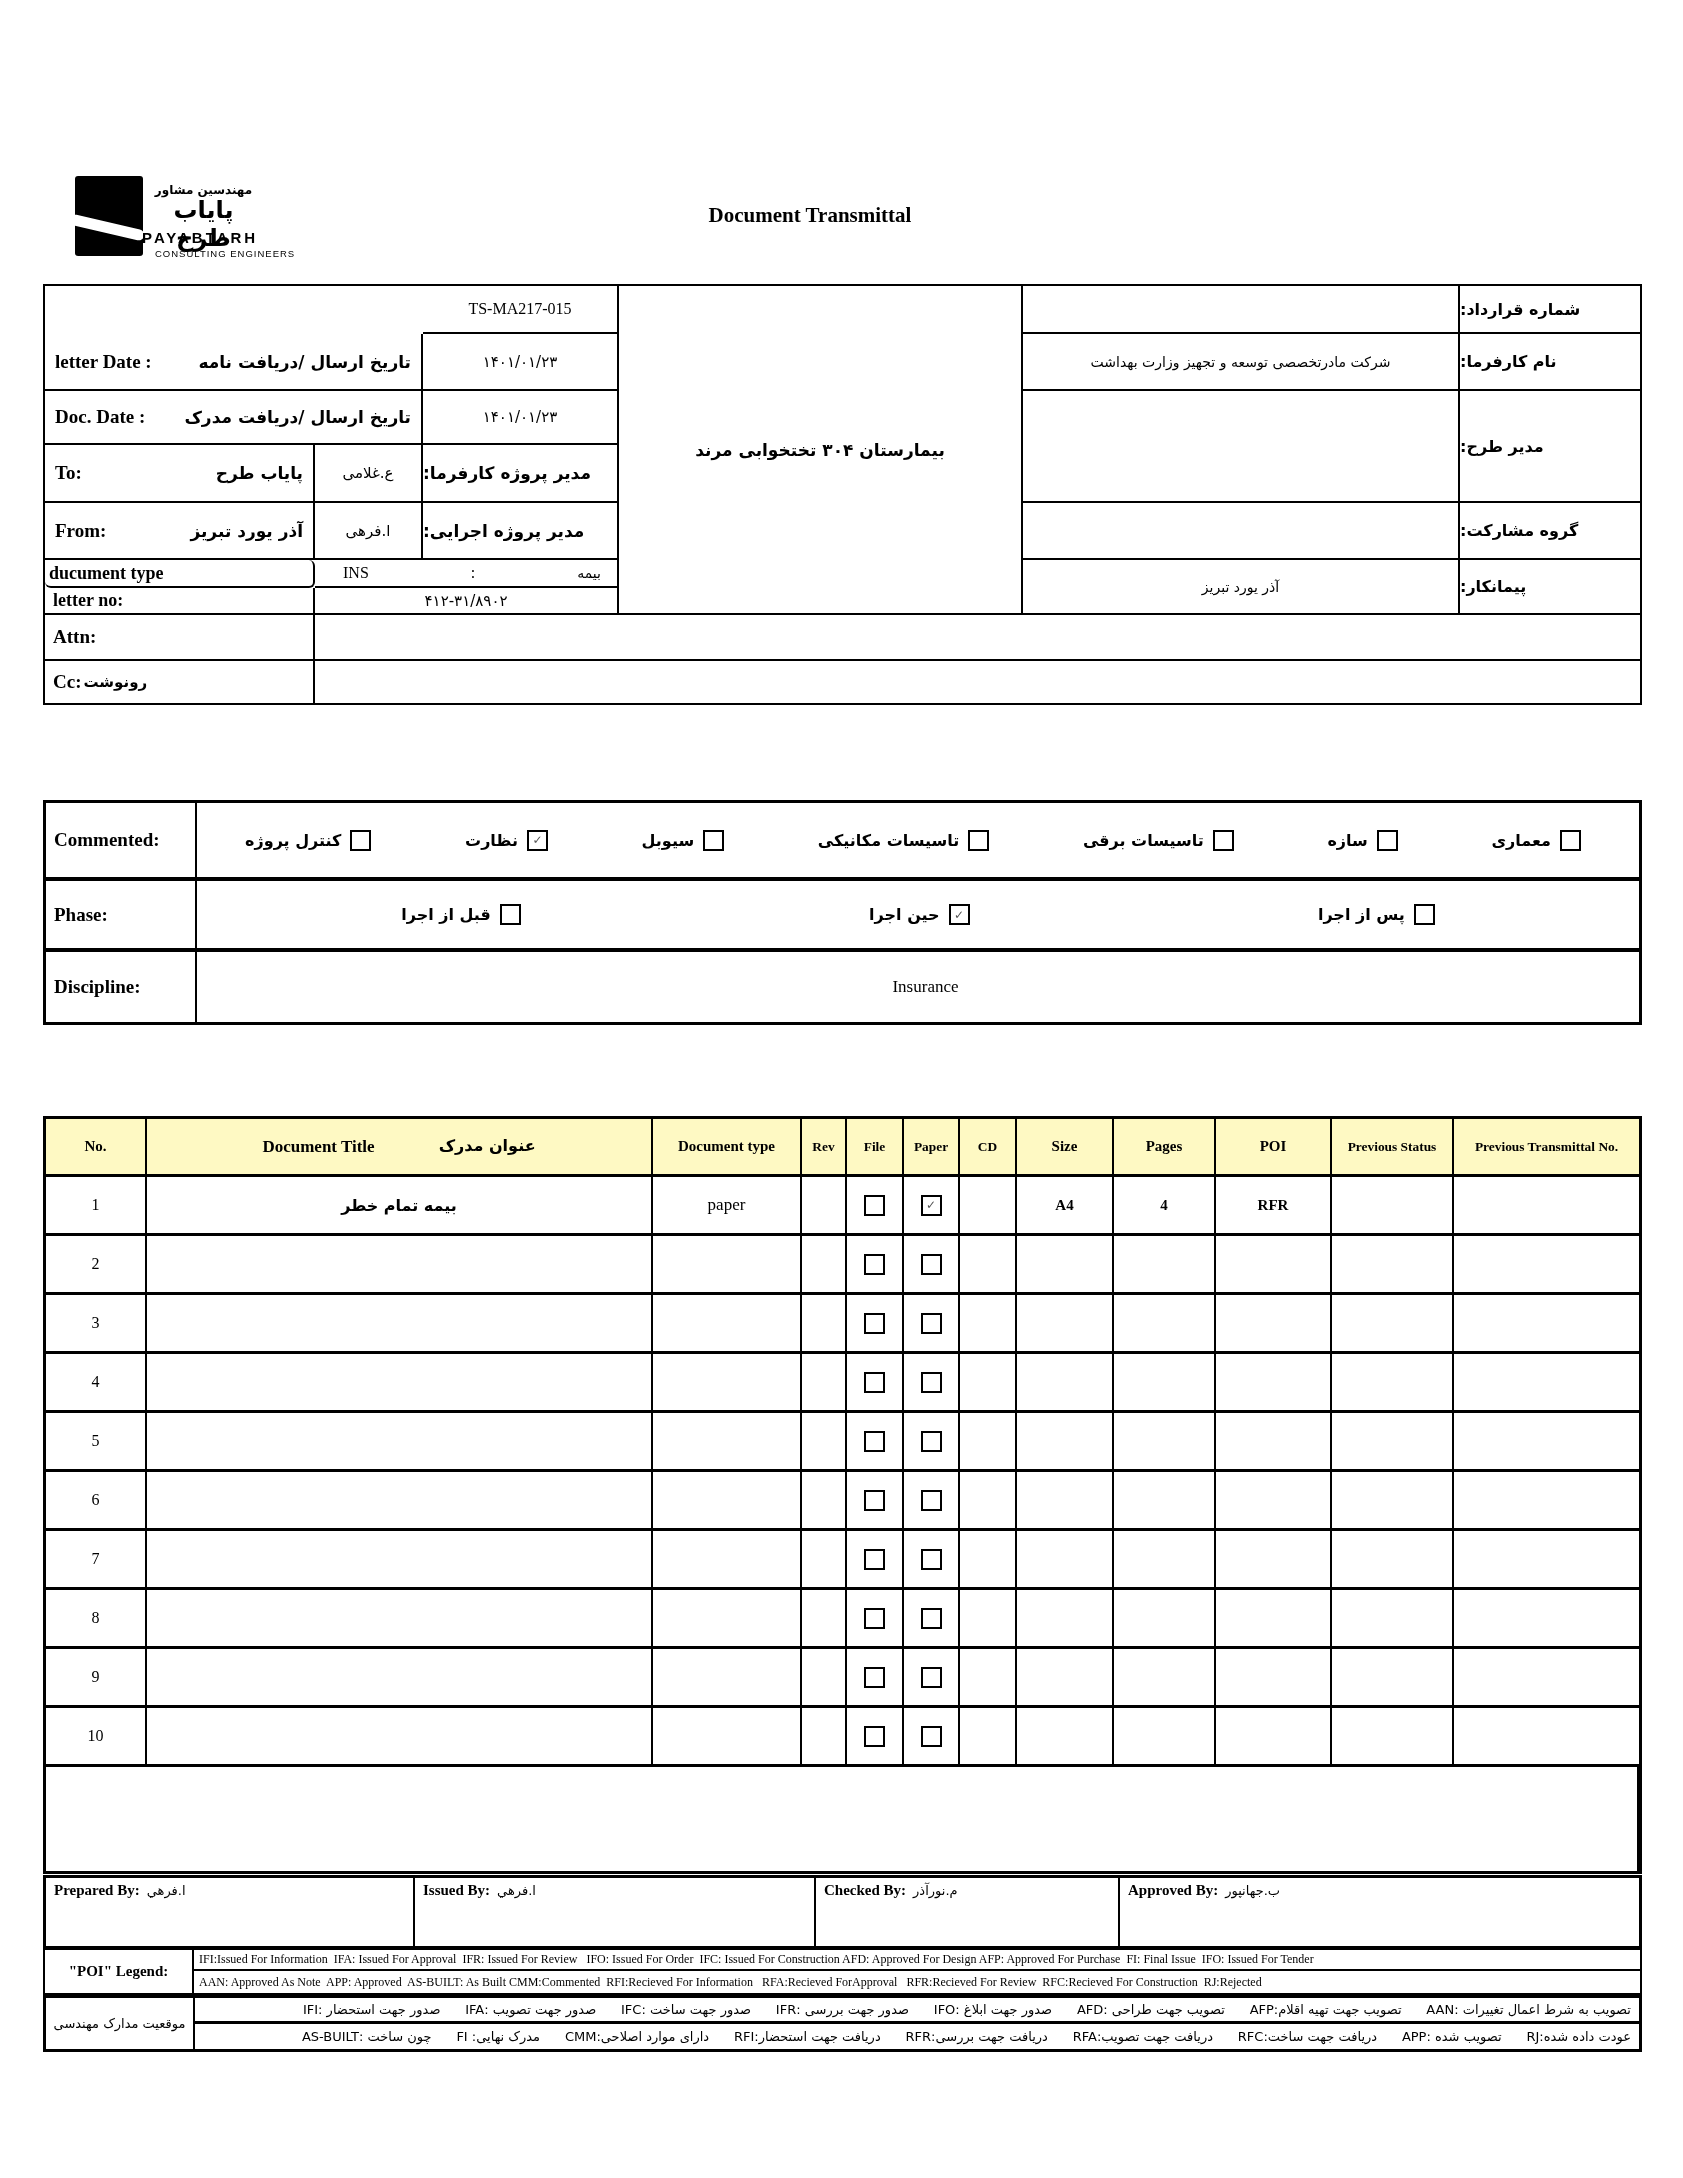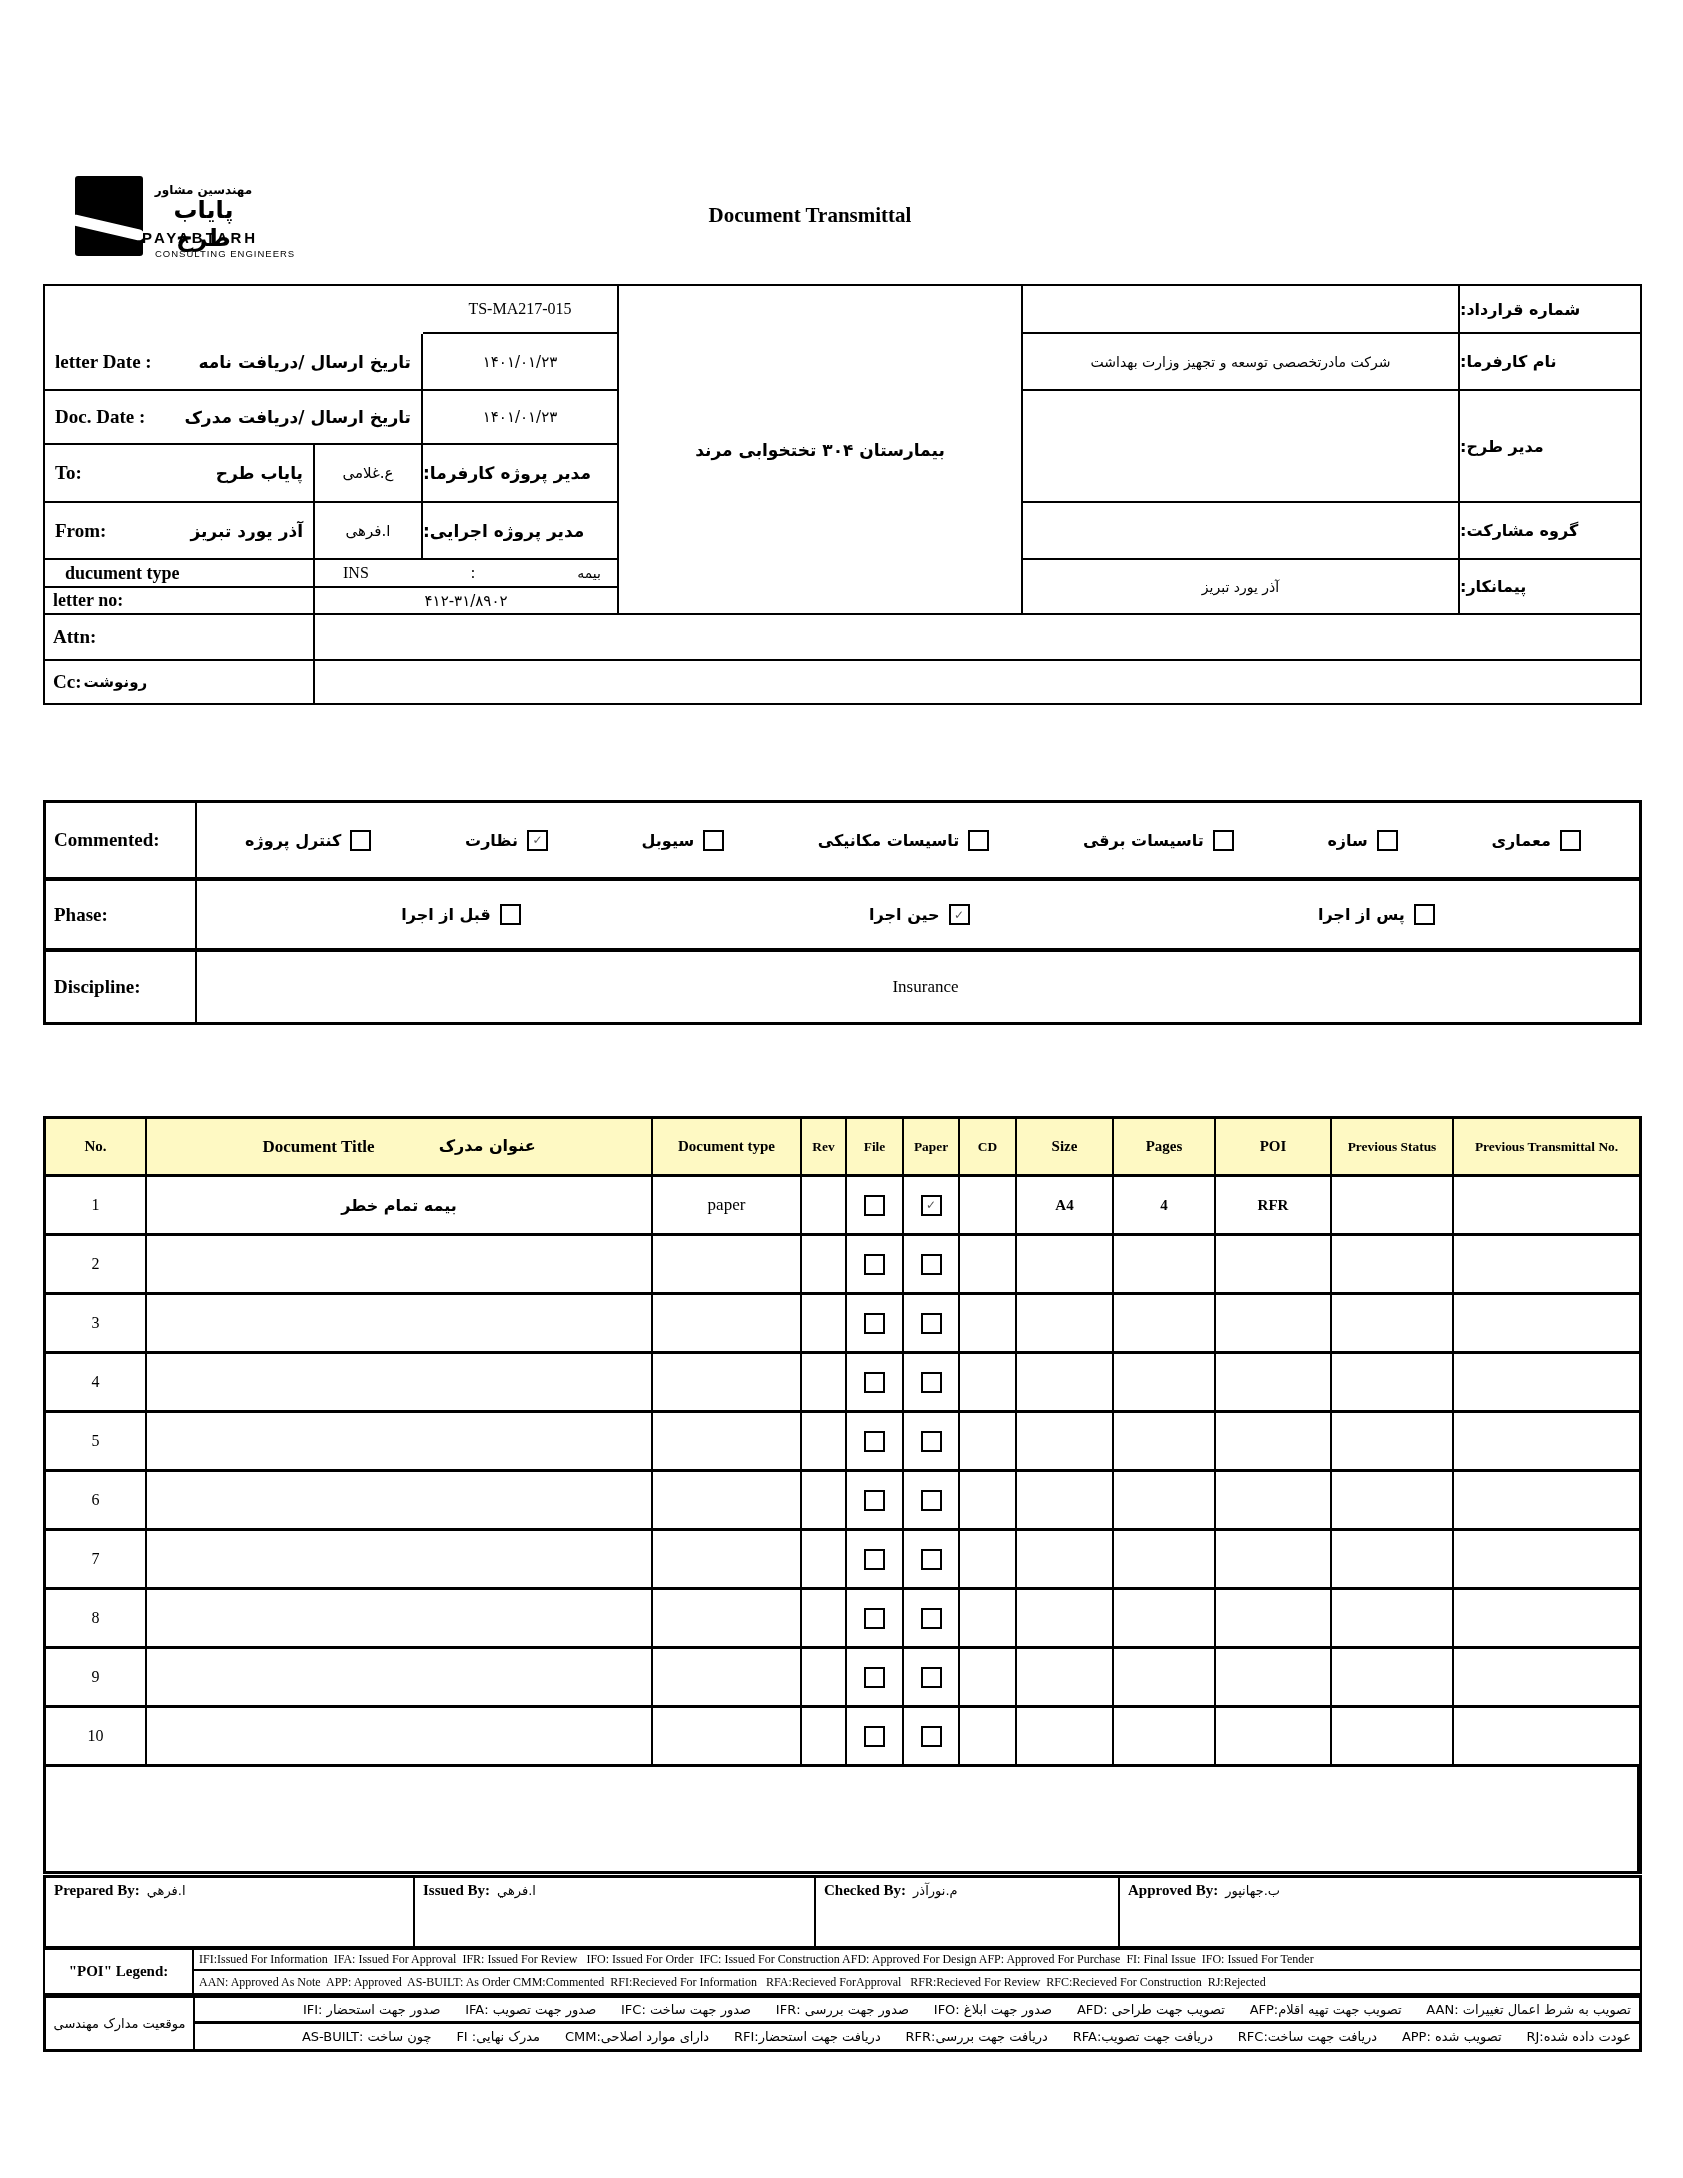--- a/index.html
+++ b/index.html
@@ -132,21 +132,21 @@
     <div class="tc center fa f15" style="grid-column:2;grid-row:4;">ع.غلامی</div>
     <div class="tc fab f17" style="grid-column:3;grid-row:4;justify-content:flex-end;padding-right:8px;">مدیر پروژه کارفرما:</div>
 
     <div class="tc between" style="grid-column:1;grid-row:5;">
       <span class="en f19">From:</span>
       <span class="fab f17">آذر یورد تبریز</span>
     </div>
     <div class="tc center fa f15" style="grid-column:2;grid-row:5;">ا.فرهی</div>
     <div class="tc fab f17" style="grid-column:3;grid-row:5;justify-content:flex-end;padding-right:8px;">مدیر پروژه اجرایی:</div>
 
-    <div class="tc" style="grid-column:1;grid-row:6;padding-left:20px;">
+    <div class="tc" style="grid-column:1;grid-row:6;padding-left:4px;border-radius:6px;">
       <span class="en" style="font-size:18px;">ducument type</span>
     </div>
     <div class="tc" style="grid-column:2/4;grid-row:6;justify-content:space-between;padding:0 16px 0 28px;">
       <span style="font-size:16px;">INS</span>
       <span style="font-size:16px;">:</span>
       <span class="fa f14">بیمه</span>
     </div>
 
     <div class="tc" style="grid-column:1;grid-row:7;padding-left:8px;">
       <span class="en" style="font-size:18px;">letter no:</span>
@@ -429,21 +429,21 @@
     </div>
     <div class="sig-cell br0">
       <span class="sig-label">Approved By:</span>
       <span class="sig-name">ب.جهانپور</span>
     </div>
   </div>
 
   <div class="legendA">
     <div class="lg-label" style="font-weight:bold;font-size:15px;">"POI" Legend:</div>
     <div class="lg-line lg-en">IFI:Issued For Information  IFA: Issued For Approval  IFR: Issued For Review   IFO: Issued For Order  IFC: Issued For Construction AFD: Approved For Design AFP: Approved For Purchase  FI: Final Issue  IFO: Issued For Tender</div>
-    <div class="lg-line lg-en2">AAN: Approved As Note  APP: Approved  AS-BUILT: As Order CMM:Commented  RFI:Recieved For Information   RFA:Recieved ForApproval   RFR:Recieved For Review  RFC:Recieved For Construction  RJ:Rejected</div>
+    <div class="lg-line lg-en2">AAN: Approved As Note  APP: Approved  AS-BUILT: As Built CMM:Commented  RFI:Recieved For Information   RFA:Recieved ForApproval   RFR:Recieved For Review  RFC:Recieved For Construction  RJ:Rejected</div>
   </div>
 
   <div class="legendB">
     <div class="lg-label fa" style="font-size:13px;">موقعیت مدارک مهندسی</div>
     <div class="lg-line lg-fa lg-fa1">تصویب به شرط اعمال تغییرات :AAN      تصویب جهت تهیه اقلام:AFP      تصویب جهت طراحی :AFD      صدور جهت ابلاغ :IFO      صدور جهت بررسی :IFR      صدور جهت ساخت :IFC      صدور جهت تصویب :IFA      صدور جهت استحضار :IFI</div>
     <div class="lg-line lg-fa">عودت داده شده:RJ      تصویب شده :APP      دریافت جهت ساخت:RFC      دریافت جهت تصویب:RFA      دریافت جهت بررسی:RFR      دریافت جهت استحضار:RFI      دارای موارد اصلاحی:CMM      مدرک نهایی: FI      چون ساخت :AS-BUILT</div>
   </div>
 
 </div>
 

